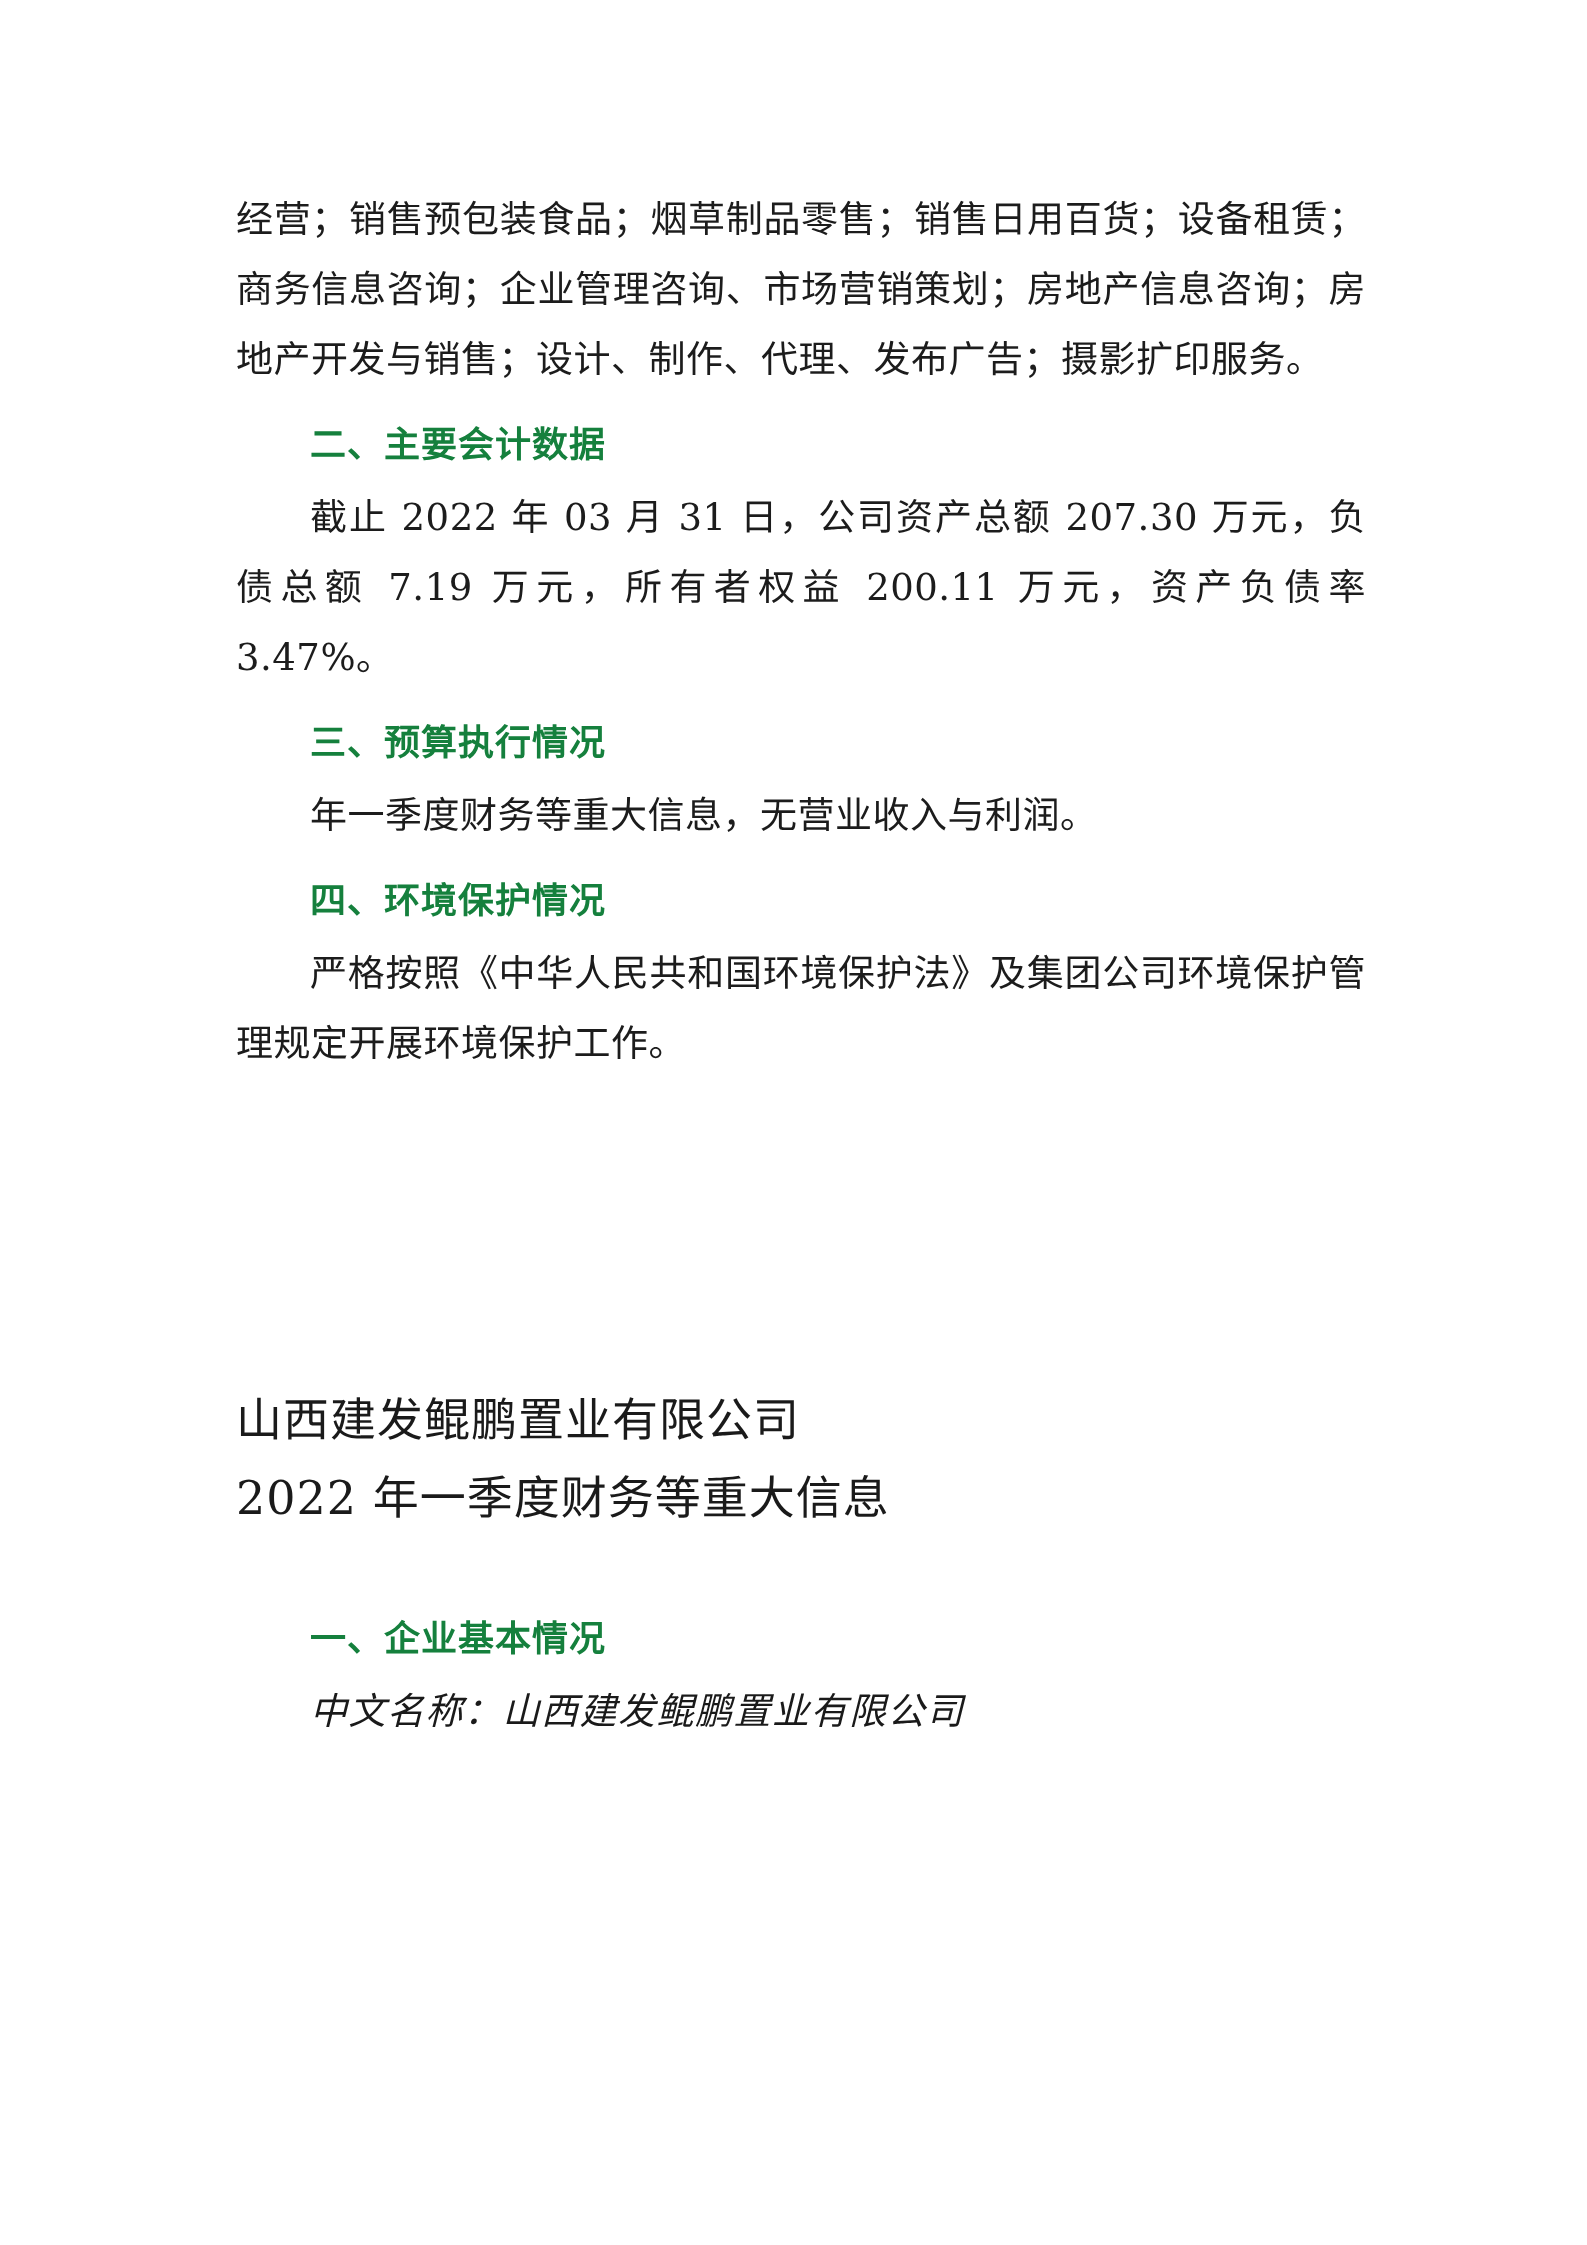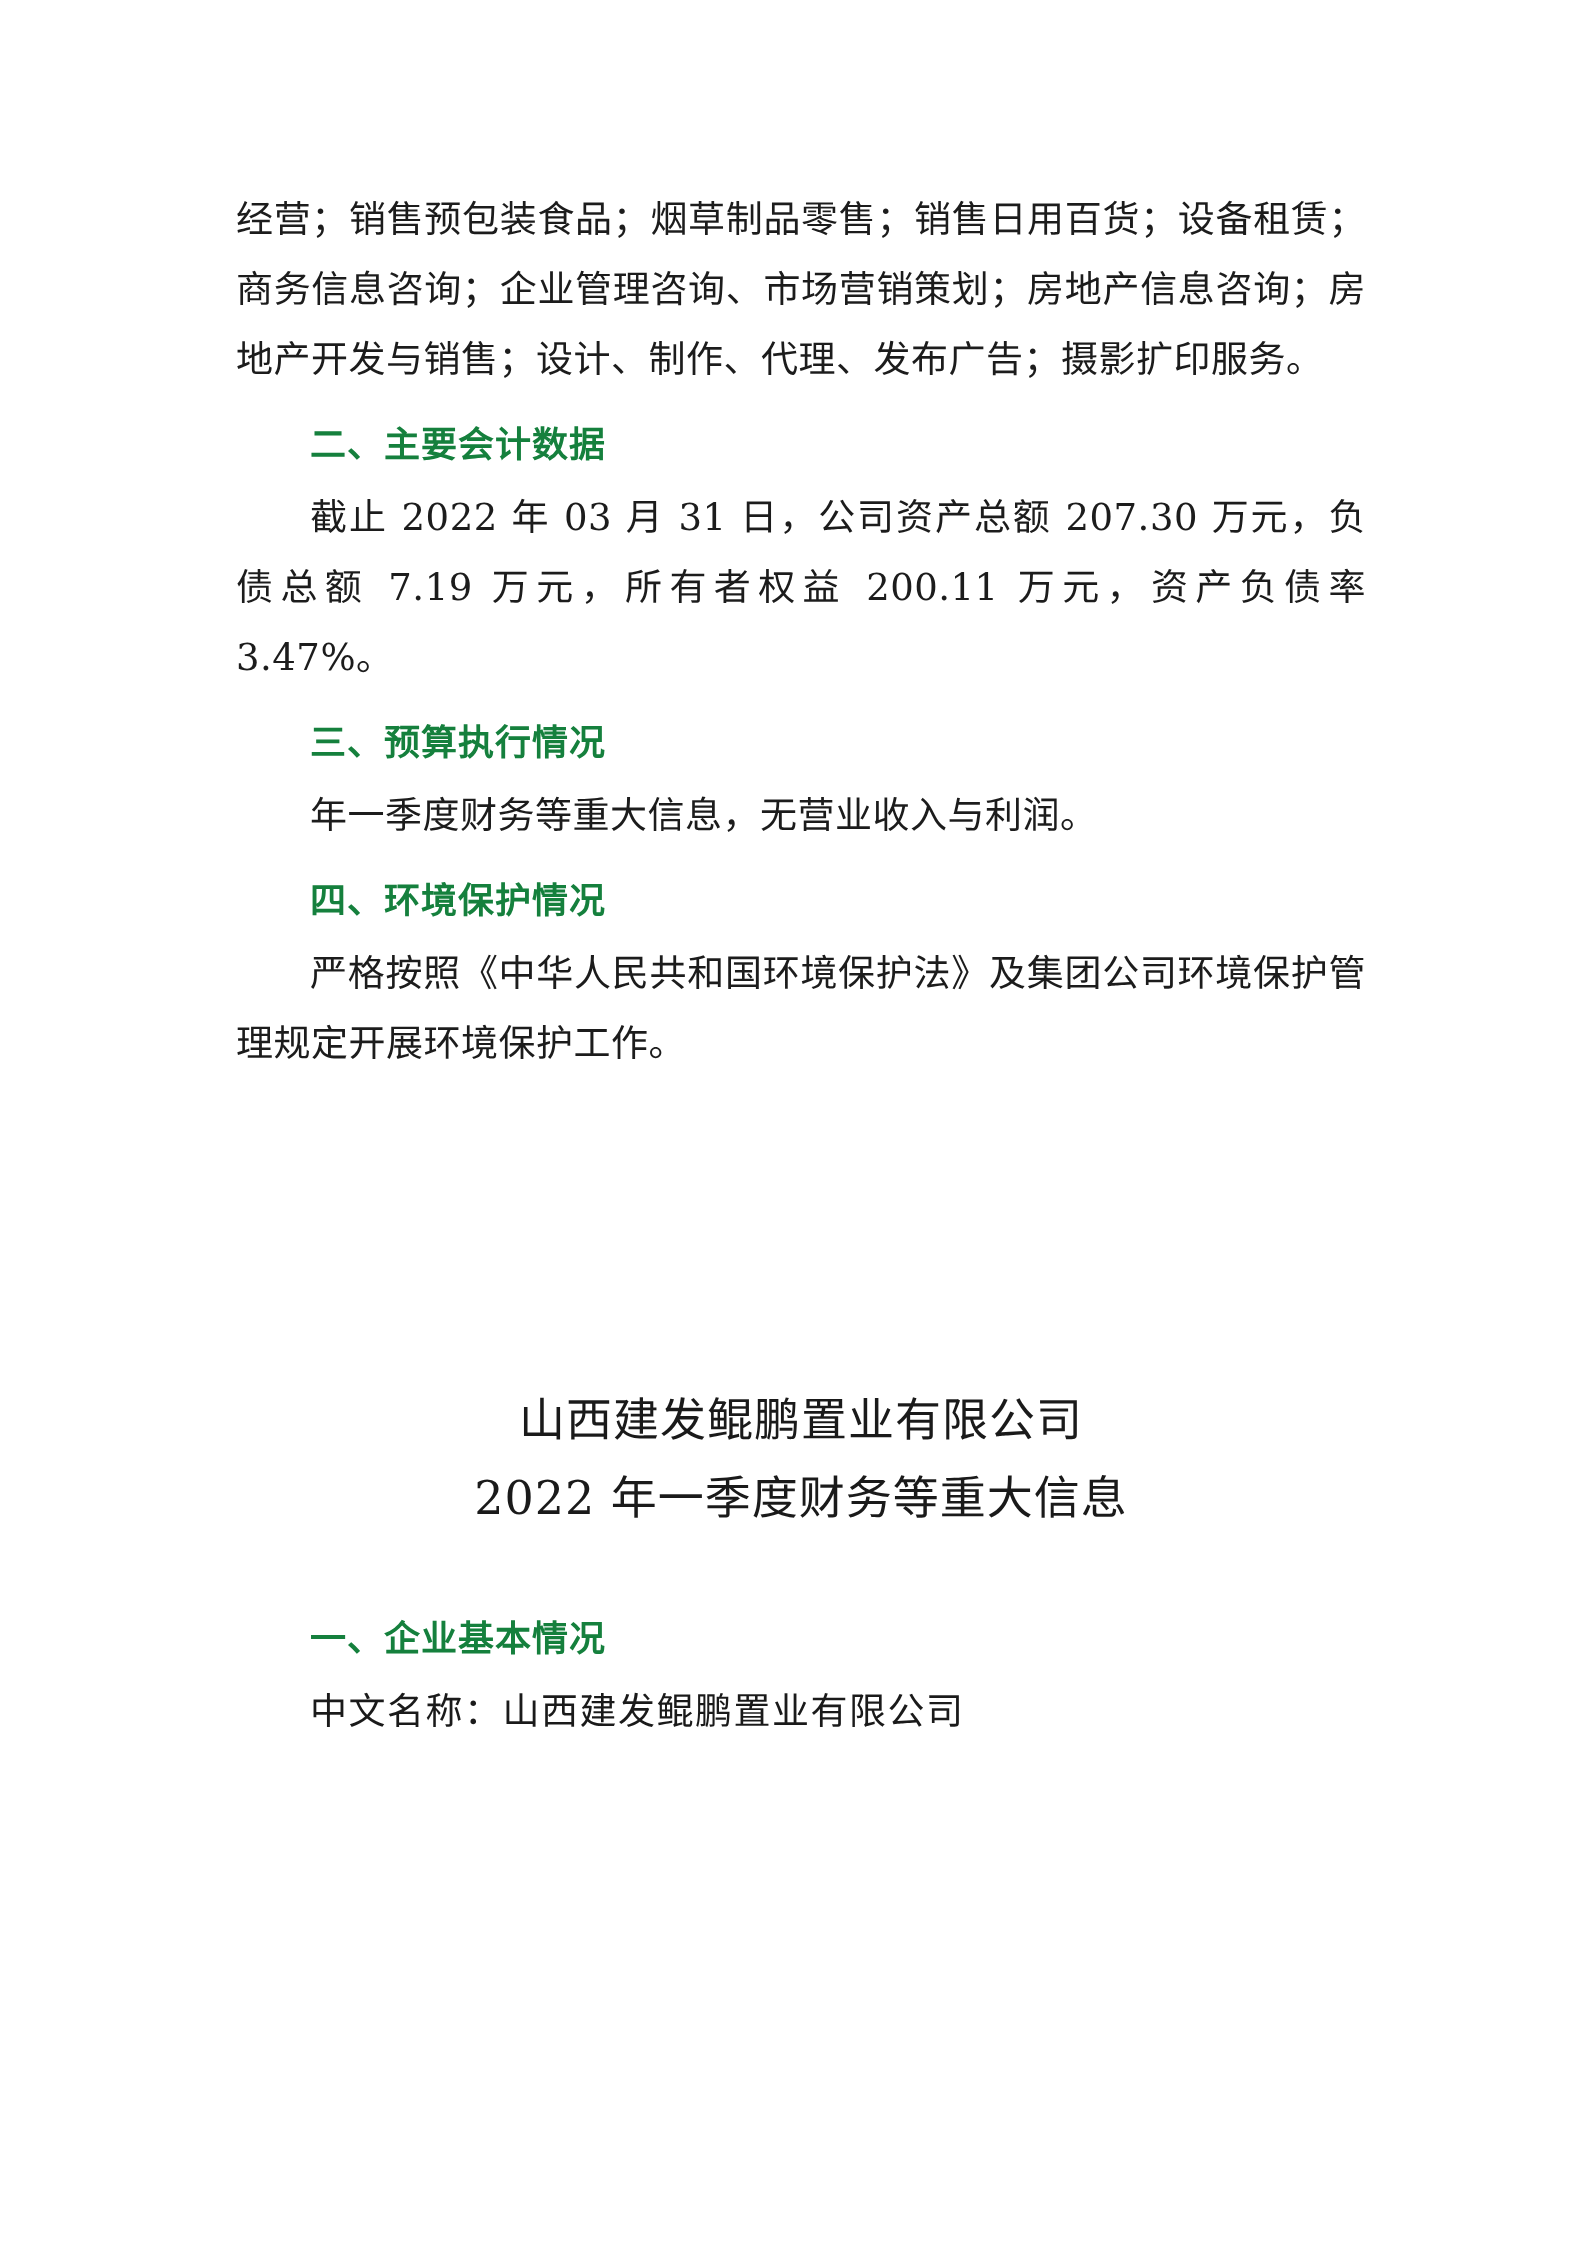--- a/index.html
+++ b/index.html
@@ -53,41 +53,42 @@
     font-family: "DejaVu Sans", "Liberation Sans", sans-serif;
     text-indent: 74px;
     letter-spacing: 1px;
     color: #15803d;
   }
   .spacer-block {
     height: 300px;
   }
   .doc-title {
     margin: 0;
-    text-align: center;
+    text-align: left;
     font-size: 46px;
     line-height: 78px;
     font-family: "DejaVu Serif", "Liberation Serif", serif;
     font-weight: normal;
     color: #1a1a1a;
     letter-spacing: 1px;
   }
   .doc-title .line2 {
     display: block;
   }
   .after-title-gap {
     height: 52px;
   }
   p.name-line {
     margin: 0;
     font-size: 37px;
     line-height: 70px;
     text-indent: 74px;
     letter-spacing: 1.5px;
     font-family: "DejaVu Serif", "Liberation Serif", serif;
+    font-style: italic;
   }
 </style>
 </head>
 <body>
 
 <div class="page">
   <div class="content">
 
     <p class="body-text">经营；销售预包装食品；烟草制品零售；销售日用百货；设备租赁；商务信息咨询；企业管理咨询、市场营销策划；房地产信息咨询；房地产开发与销售；设计、制作、代理、发布广告；摄影扩印服务。</p>
 

